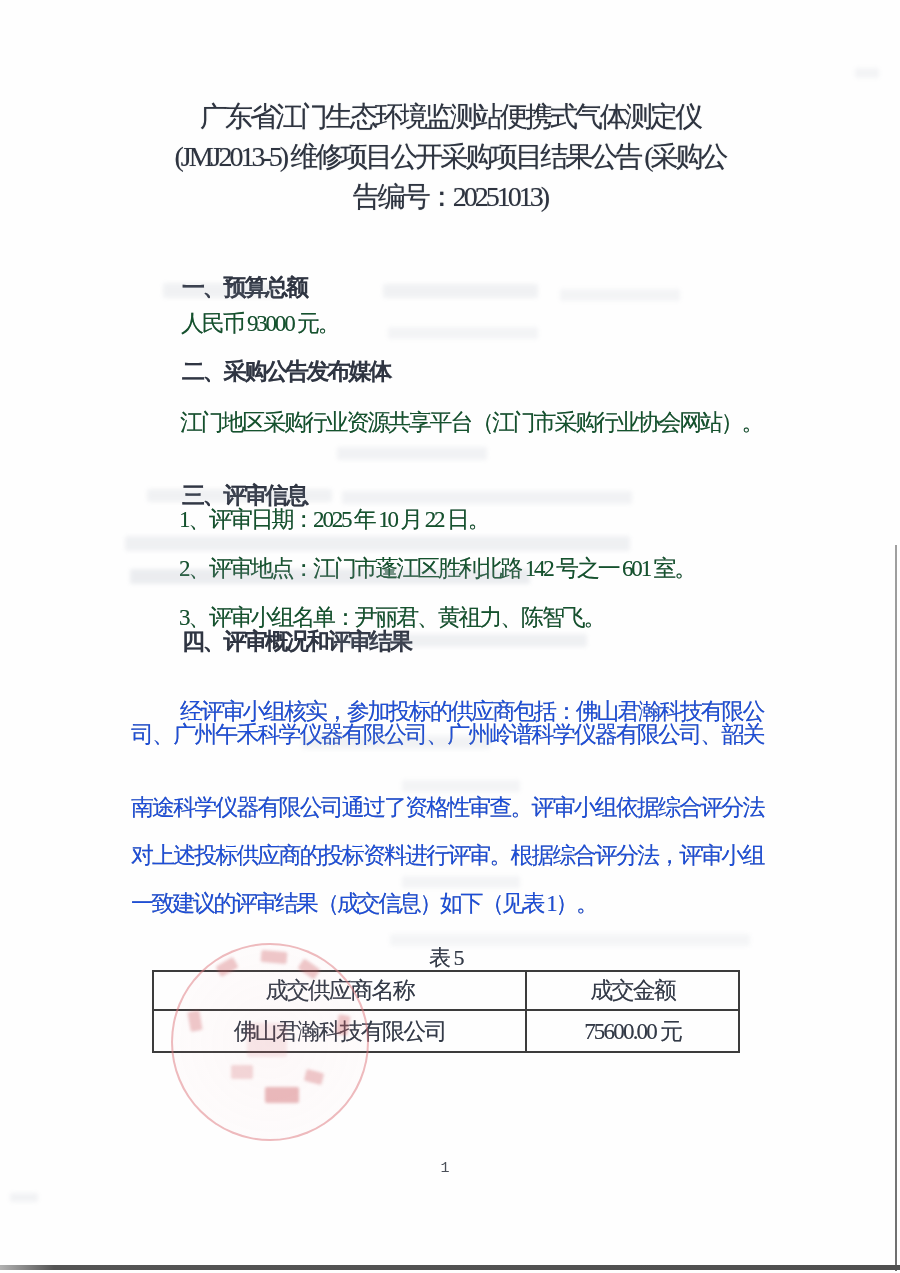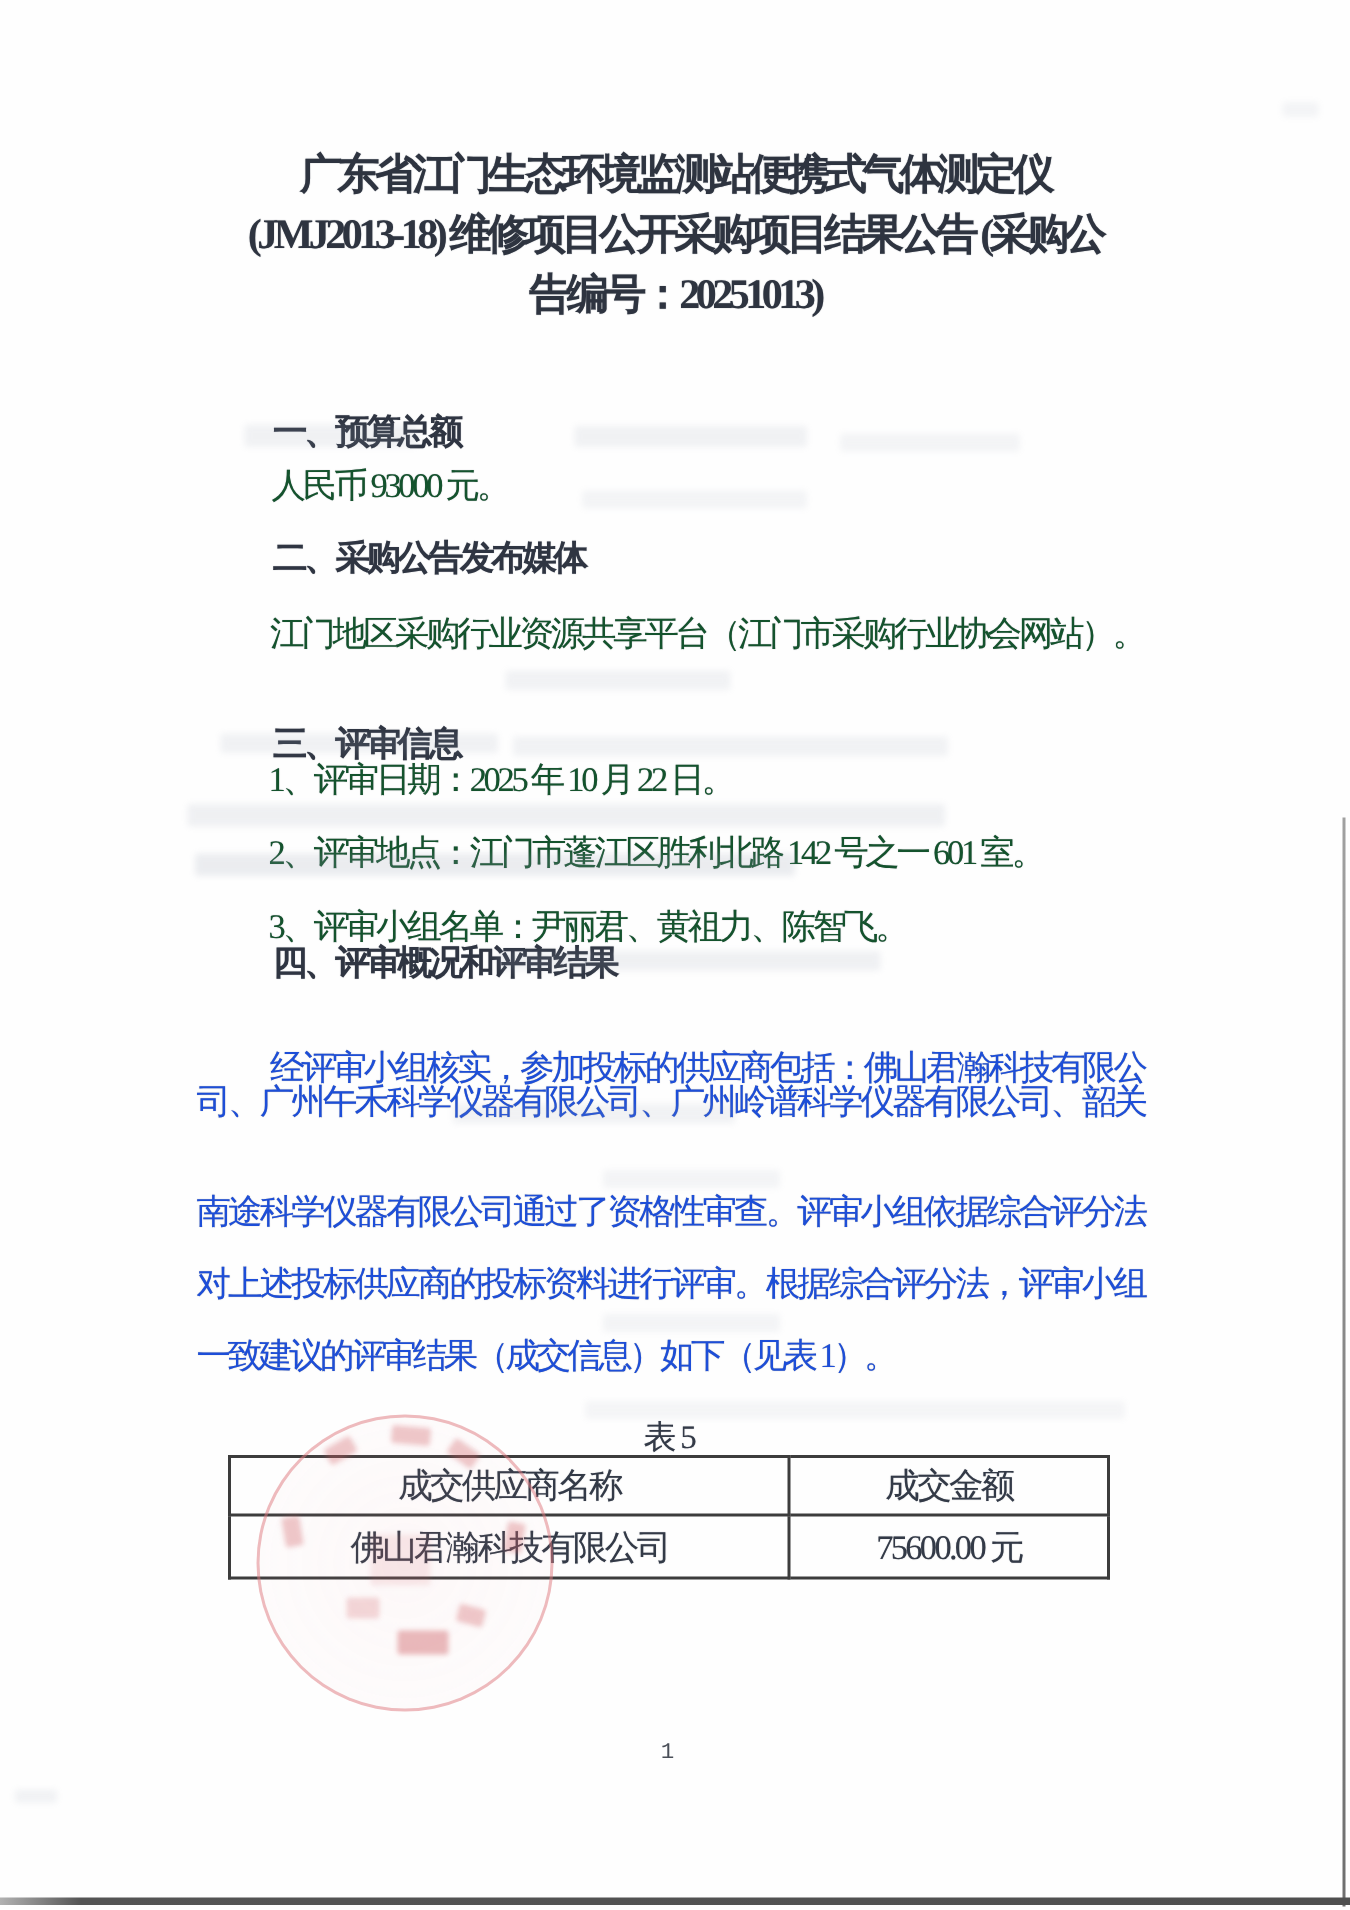--- a/index.html
+++ b/index.html
@@ -3,21 +3,21 @@
 <meta charset="utf-8">
 <style>
   html,body{margin:0;padding:0;background:#ffffff;}
   .page{
     position:relative;width:900px;height:1273px;background:#fefefe;
     font-family:"Liberation Serif","DejaVu Serif",serif;
     color:#333a47;overflow:hidden;
   }
   .title{
     position:absolute;top:97px;left:0;width:900px;text-align:center;
-    font-weight:700;font-size:28px;line-height:40px;letter-spacing:-3px;
+    font-weight:400;font-size:28px;line-height:40px;letter-spacing:-3px;
     color:#2e3440;text-shadow:0 0 .7px rgba(46,52,64,.55);
   }
   .line{
     position:absolute;font-size:23px;letter-spacing:-2.2px;white-space:nowrap;
     color:#14532d;text-shadow:0 0 .6px rgba(51,58,71,.5);line-height:27px;
   }
   .h{font-weight:700;color:#2f3542;}
   .para{
     position:absolute;left:131px;width:632px;font-size:23px;letter-spacing:-2.4px;
     text-align:justify;text-align-last:justify;color:#1d4ed8;
@@ -62,21 +62,21 @@
     background:linear-gradient(90deg, rgba(84,84,84,.45), #545454 6%, #4f4f4f);
   }
 </style>
 </head>
 <body>
 
 <div class="page">
 
   <div class="title">
     <div>广东省江门生态环境监测站便携式气体测定仪</div>
-    <div>(JMJ2013-18) 维修项目公开采购项目结果公告 (采购公</div>
+    <div>(JMJ2013-5) 维修项目公开采购项目结果公告 (采购公</div>
     <div>告编号：20251013)</div>
   </div>
 
   <div class="line h" style="top:254px;left:182px;margin-top:20px;">一、预算总额</div>
   <div class="line" style="top:310px;left:181px;">人民币 93000 元。</div>
   <div class="line h" style="top:358px;left:182px;">二、采购公告发布媒体</div>
   <div class="line" style="top:409px;left:180px;">江门地区采购行业资源共享平台（江门市采购行业协会网站）。</div>
   <div class="line h" style="top:441px;left:182px;margin-top:41px;">三、评审信息</div>
   <div class="line" style="top:506px;left:179px;">1、评审日期：2025 年 10 月 22 日。</div>
   <div class="line" style="top:555px;left:179px;">2、评审地点：江门市蓬江区胜利北路 142 号之一 601 室。</div>

